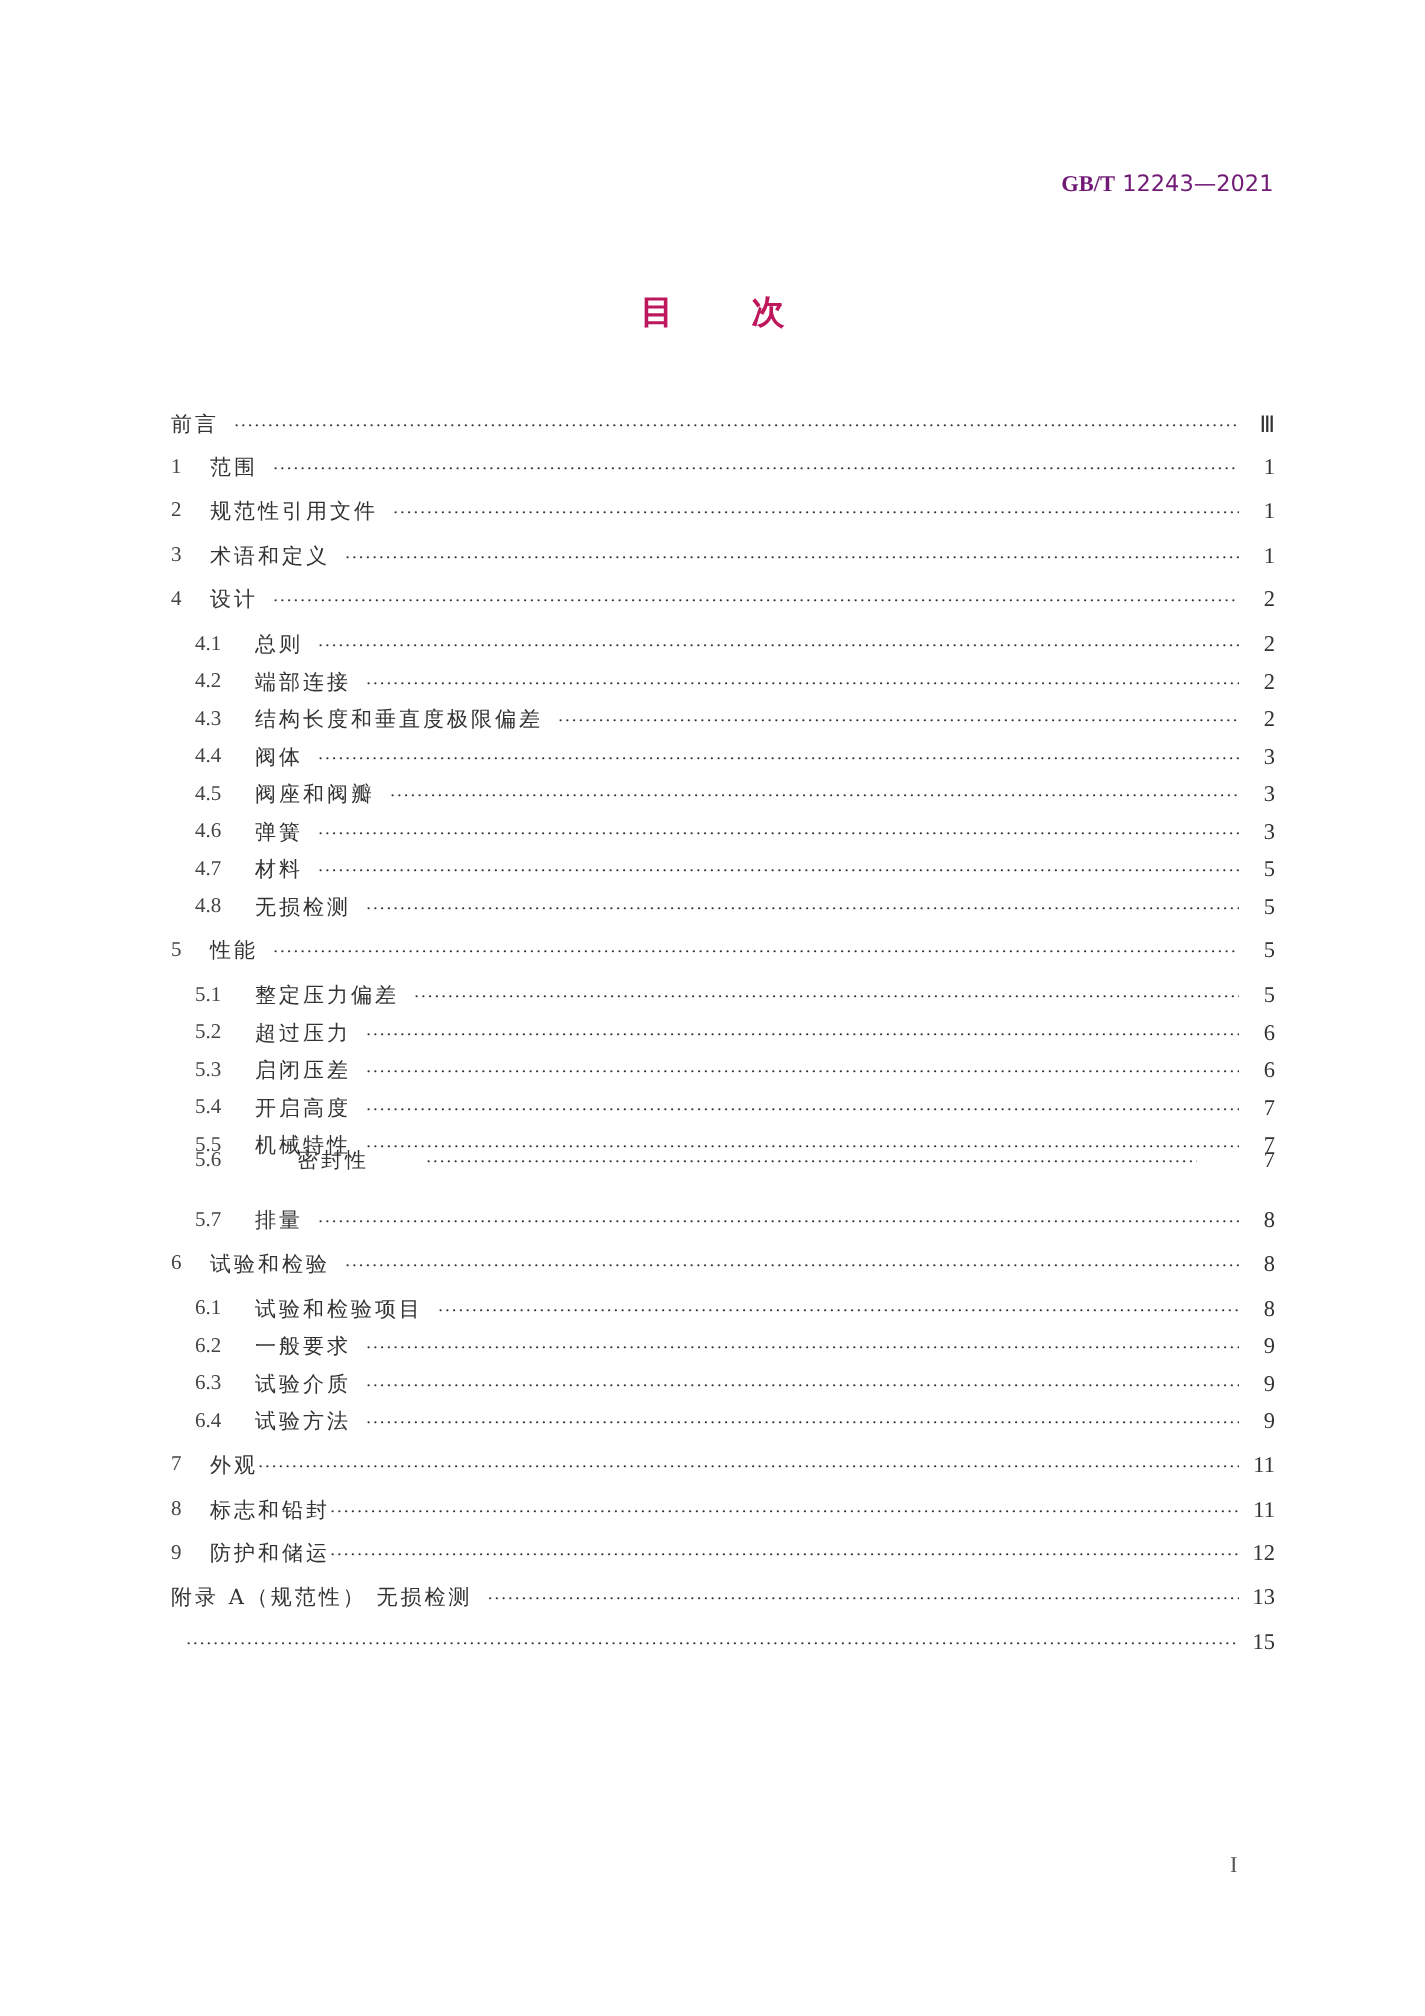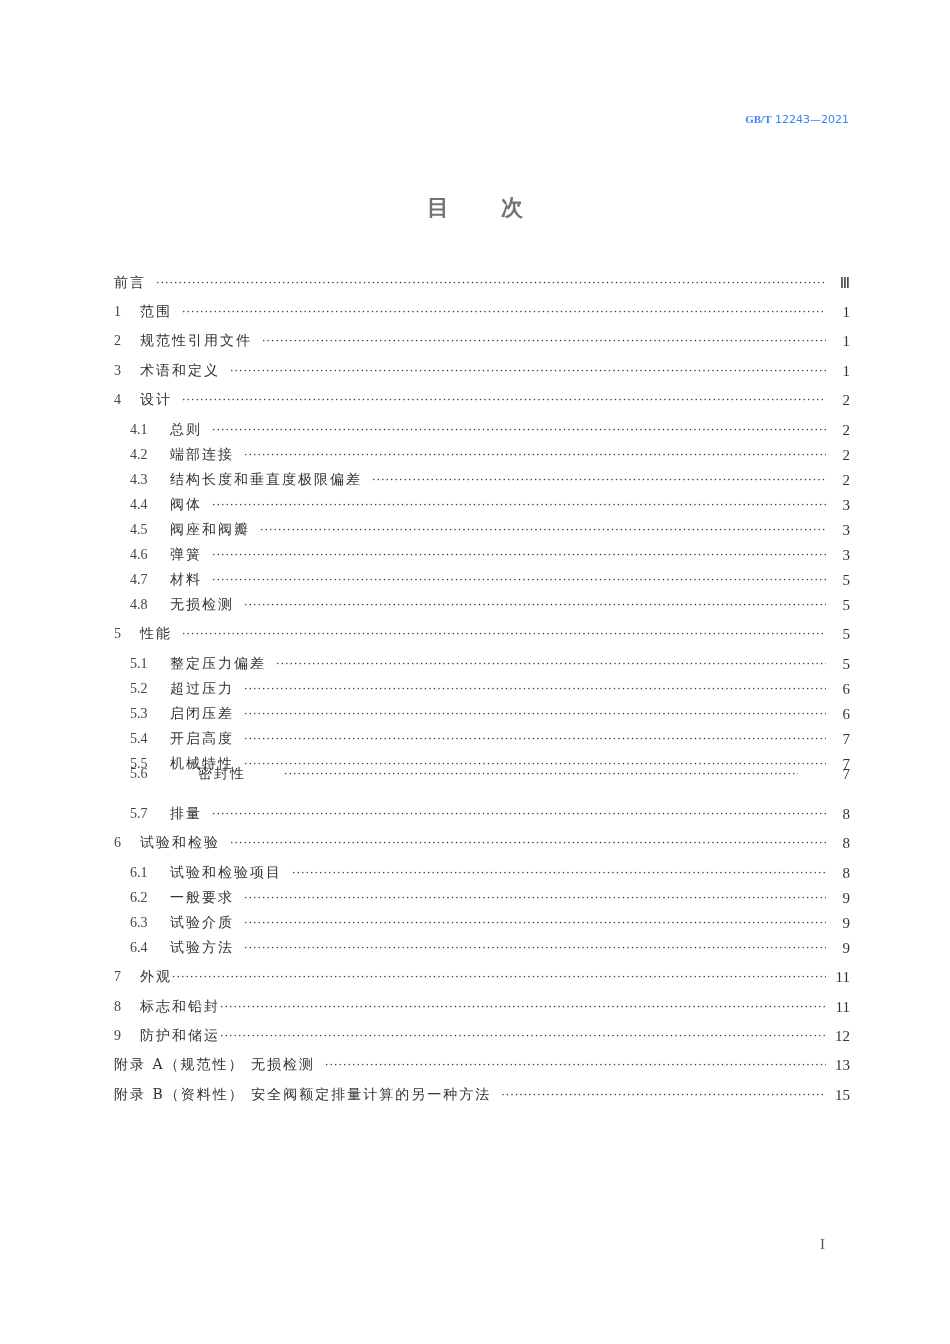--- a/index.html
+++ b/index.html
@@ -1,23 +1,23 @@
 <!DOCTYPE html>
 <html><head>
 <meta charset="utf-8">
 <style>
   html, body { margin: 0; padding: 0; background: #ffffff; }
   body { width: 950px; height: 1344px; position: relative; overflow: hidden;
          font-family: "DejaVu Serif", "Liberation Serif", serif; color: #222; }
-  .std-code { position: absolute; top: 113px; right: 101px; font-size: 11px; color: #3b82f6; }
+  .std-code { position: absolute; top: 113px; right: 101px; font-size: 15px; color: #701a75; }
   .std-code b { font-family: "Liberation Serif", serif; font-weight: bold; }
   .std-code span.num { font-family: "DejaVu Sans", sans-serif; }
   .title { position: absolute; top: 193px; left: 0; width: 950px; text-align: center;
            font-family: "DejaVu Sans", sans-serif; font-size: 22px; font-weight: bold;
-           letter-spacing: 0; color: #737373; }
+           letter-spacing: 0; color: #be185d; }
   .title span { display: inline-block; }
   .title .gap { width: 52px; }
   .toc { position: absolute; left: 114px; top: 272px; width: 736px; }
   .row { position: absolute; left: 0; width: 736px; height: 22px; display: flex; align-items: center;
          font-size: 14px; color: #333; white-space: nowrap; }
   .row.sub { left: 16px; width: 720px; }
   .num-col { display: inline-block; width: 26px; font-family: "Liberation Serif", serif; color: #444; }
   .row.sub .num-col { width: 40px; }
   .label { letter-spacing: 2px; }
   .leader { flex: 1; overflow: hidden; margin: 0 8px 0 10px; color: #333; font-size: 11px; letter-spacing: 1px; }
@@ -211,19 +211,18 @@
       <span class="label">防护和储运</span>
       <span class="leader tight"></span>
       <span class="page">12</span>
     </div>
     <div class="row" style="top: 782px;">
       <span class="label">附录 A（规范性）  无损检测</span>
       <span class="leader"></span>
       <span class="page">13</span>
     </div>
     <div class="row" style="top: 812px;">
-      <span class="label">附录 B（资料性）  安全阀额定排量计算的另一种方法</span>
       <span class="leader"></span>
       <span class="page">15</span>
     </div>
   </div>
 
 <div class="footer-page">I</div>
 
 </body></html>

